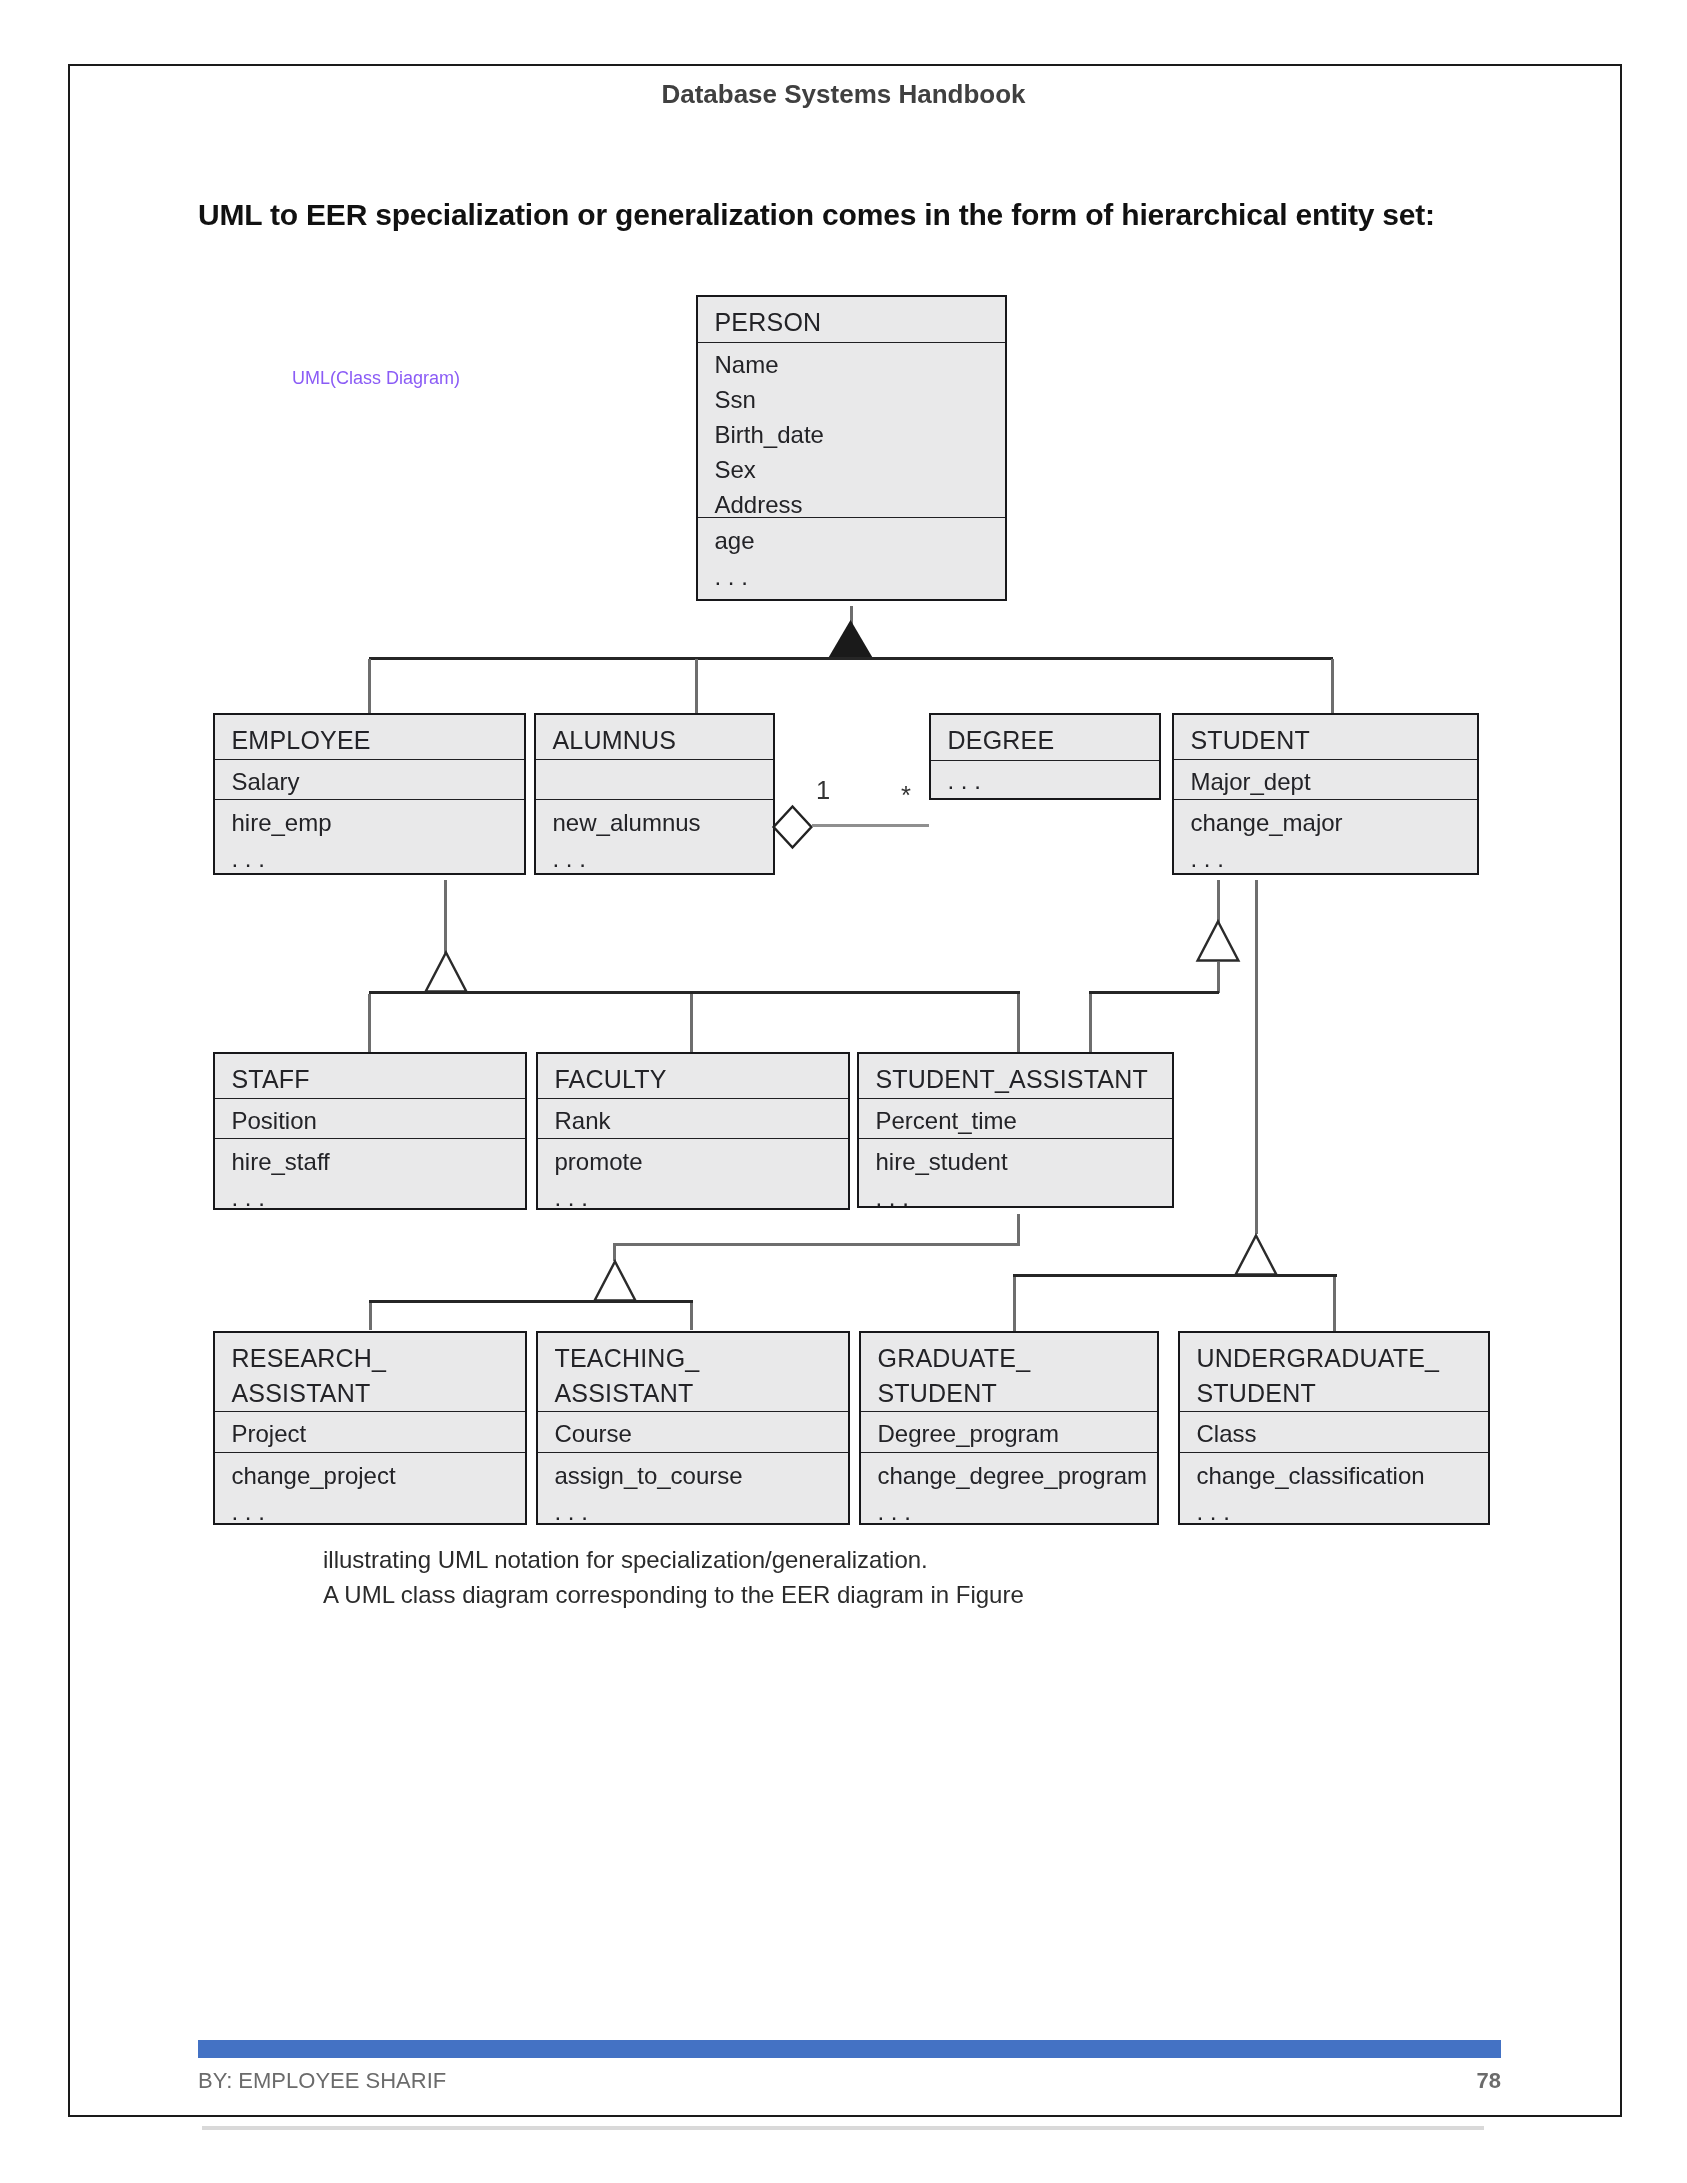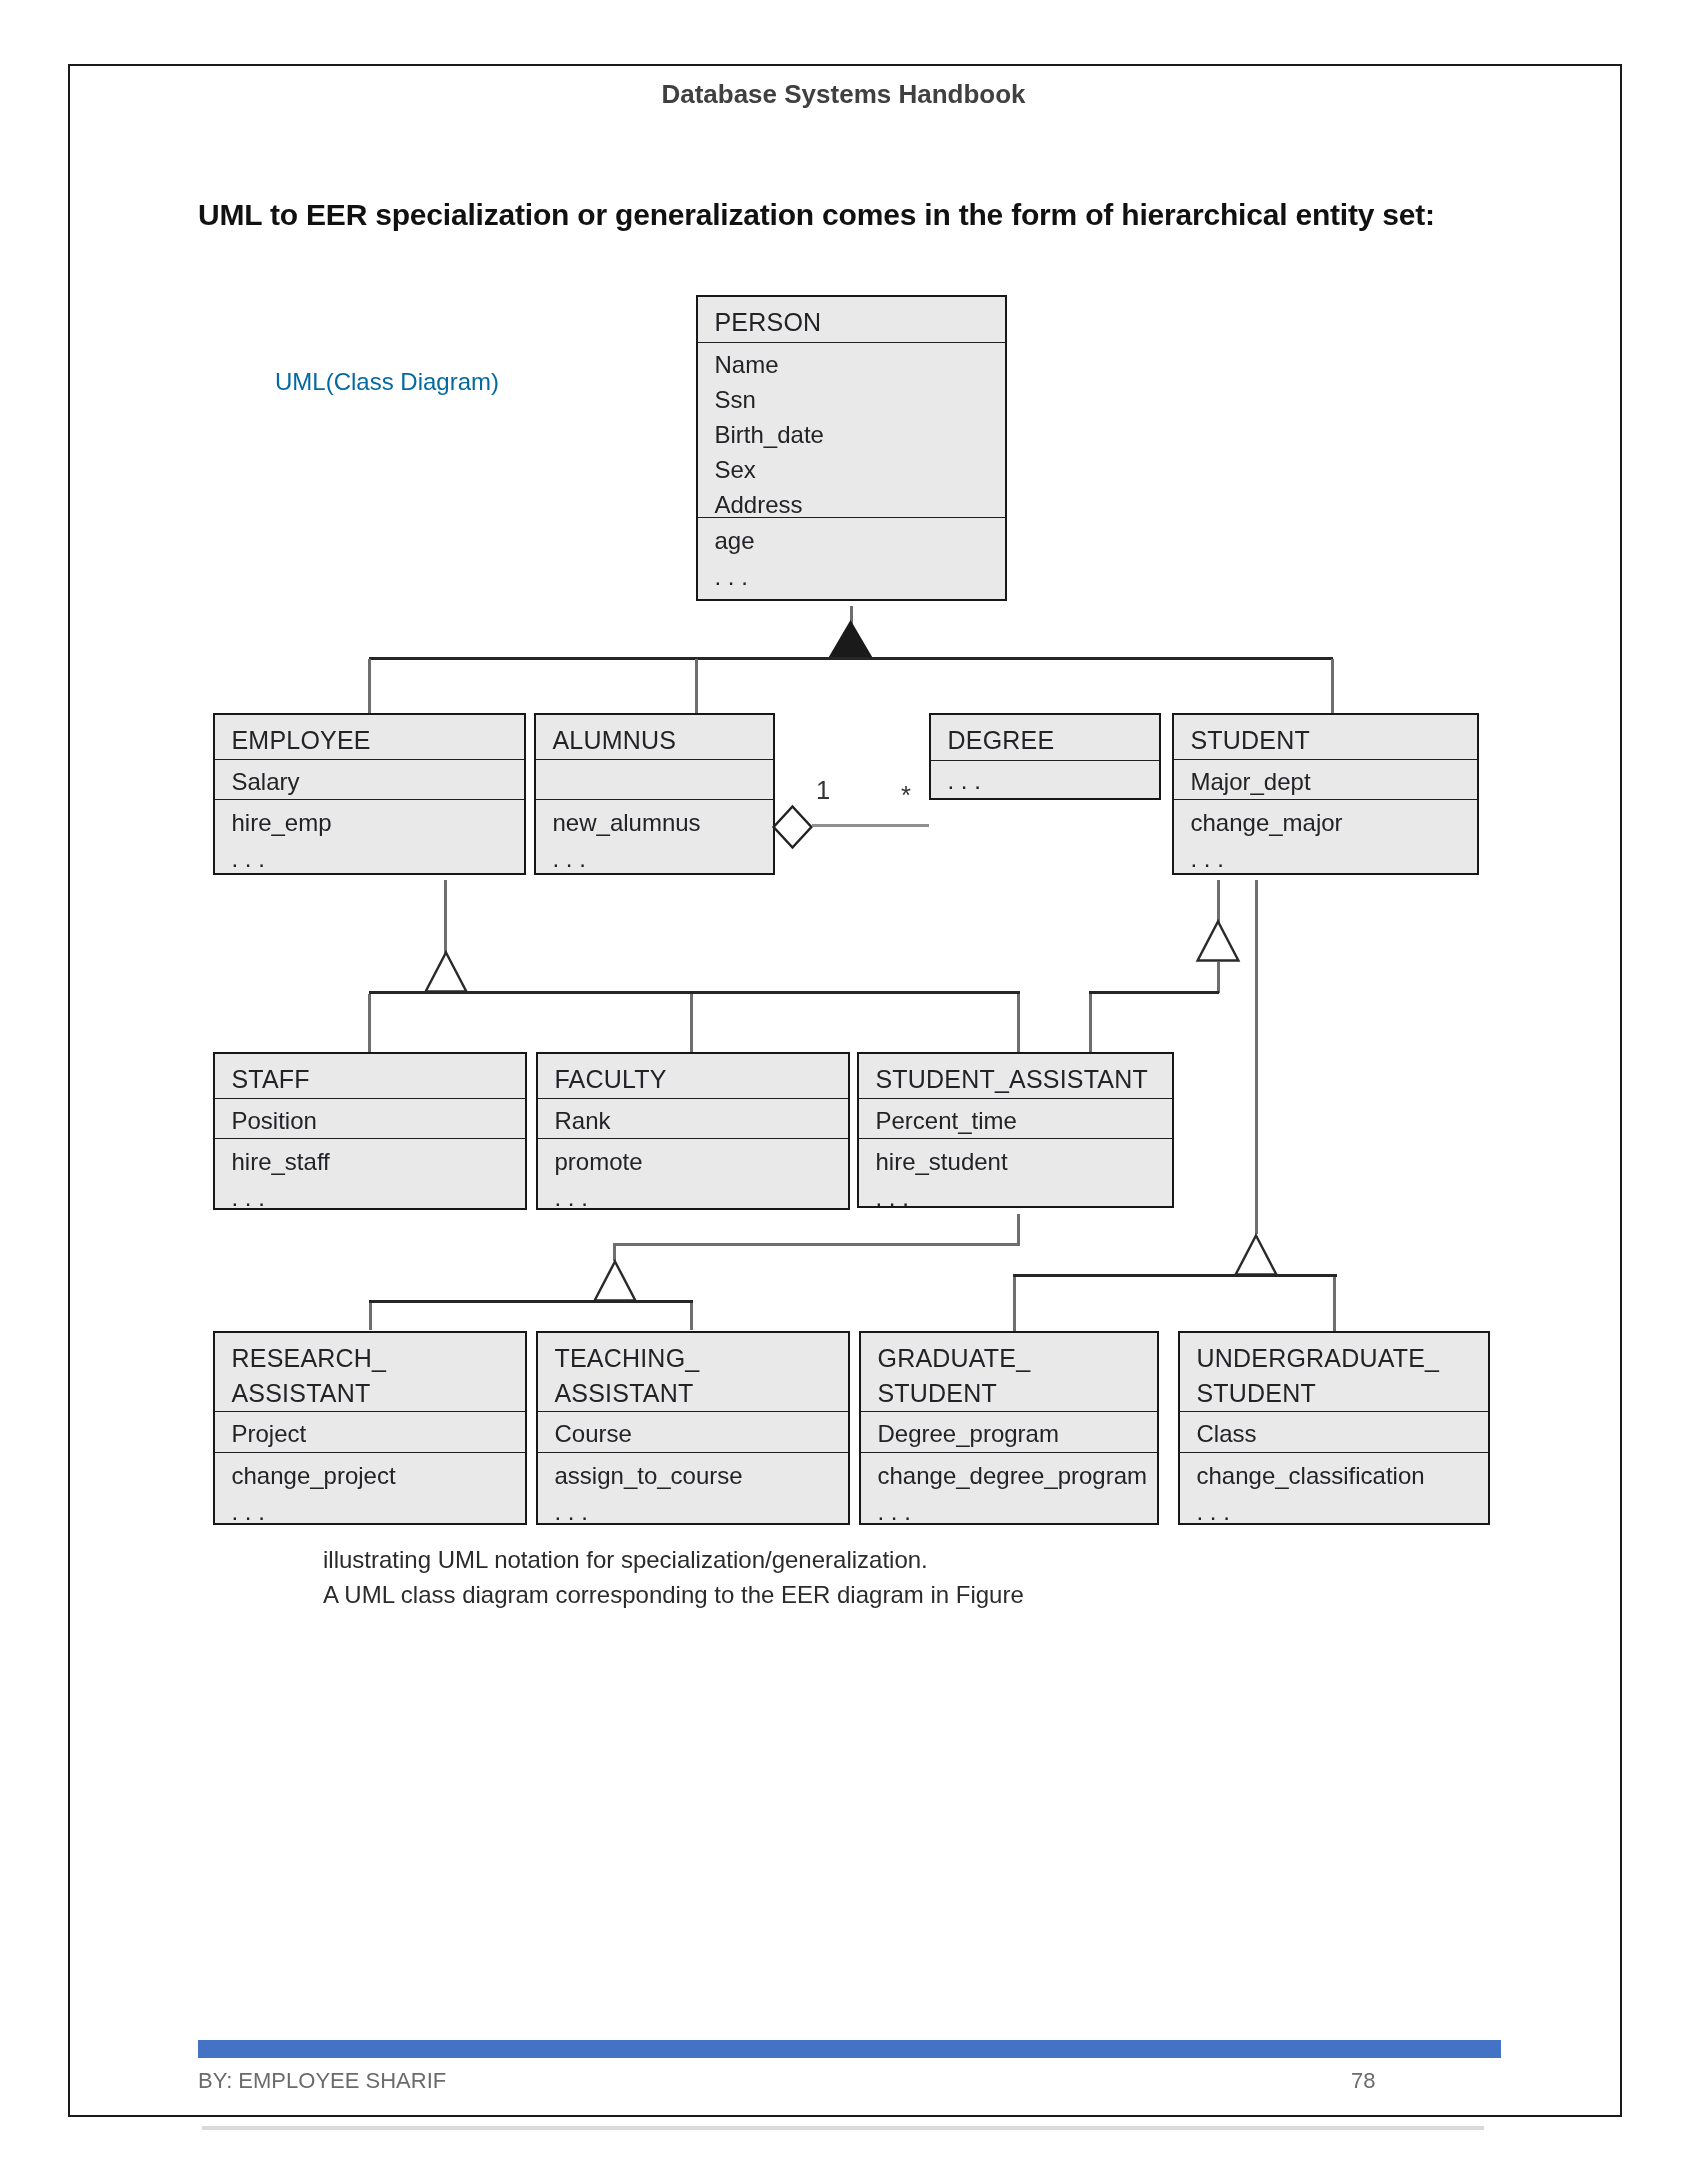--- a/index.html
+++ b/index.html
@@ -5,41 +5,41 @@
   * { margin:0; padding:0; box-sizing:border-box; }
   html,body { background:#ffffff; }
   body { font-family:"Liberation Sans", sans-serif; }
   .canvas { position:relative; width:1687px; height:2183px; background:#fff; overflow:hidden; }
   .page-border { position:absolute; left:68px; top:64px; width:1554px; height:2053px;
                  border:2.5px solid #1a1a1a; background:#fff; }
   .hdr-title { position:absolute; left:0; right:0; top:79px; text-align:center;
                font-size:26px; font-weight:bold; color:#404040; letter-spacing:0px; }
   .heading { position:absolute; left:198px; top:198px; width:1285px;
              font-size:30px; font-weight:bold; color:#111; letter-spacing:-0.2px; }
-  .uml-label { position:absolute; left:275px; top:368px; font-size:24px; color:#0369a1; }
+  .uml-label { position:absolute; left:292px; top:368px; font-size:18px; color:#8b5cf6; }
 
   
   .cls { position:absolute; background:#e9e9ea; border:2.5px solid #17171a; color:#232327; }
   .ct { font-size:25px; padding:8.2px 0 0 16.5px; letter-spacing:0.2px; line-height:35px; }
   .ca { border-top:1.6px solid #1f1f23; font-size:24px; padding:4.1px 0 0 16.5px; line-height:35px; }
   .co { border-top:1.6px solid #1f1f23; font-size:24px; padding:5px 0 0 16.5px; line-height:36px; }
 
   
   .ln { position:absolute; background:#6e6e6e; }
   .lnd { position:absolute; background:#262626; }
   .lng { position:absolute; background:#8f8f8f; }
   .shape { position:absolute; }
   .mult { position:absolute; font-size:25.5px; color:#333; }
 
   .caption { position:absolute; left:323px; top:1542px; font-size:24px; color:#2b2b2b; line-height:35px; }
 
   .footer-bar { position:absolute; left:198px; top:2040px; width:1303px; height:18px; background:#4472c4; }
   .footer-text { position:absolute; top:2068px; font-size:22px; color:#6b6b6b; }
   .footer-author { left:198px; }
-  .footer-page { left:1351px; width:150px; text-align:left; }
+  .footer-page { left:1351px; width:150px; text-align:right;font-weight:bold; }
   .border-shadow { position:absolute; left:202px; top:2126px; width:1282px; height:4.1px; background:#d9d9d9; }
 </style>
 </head>
 <body>
 
 <div class="canvas">
   <div class="page-border"></div>
 
   <div class="hdr-title">Database Systems Handbook</div>
   <div class="heading">UML to EER specialization or generalization comes in the form of hierarchical entity set:</div>

